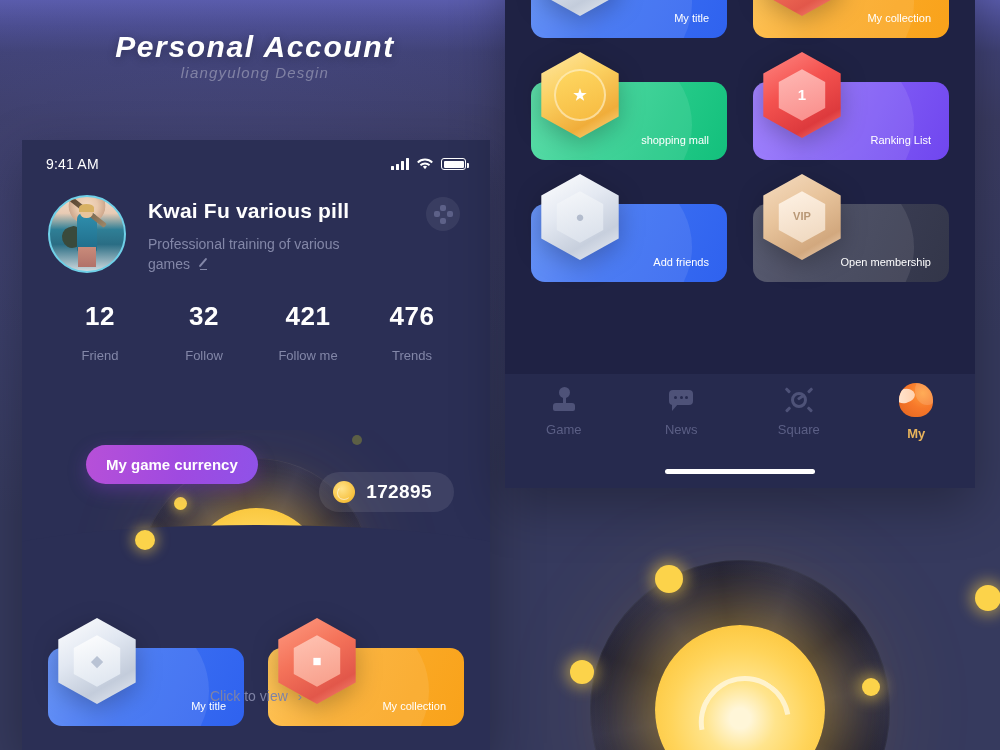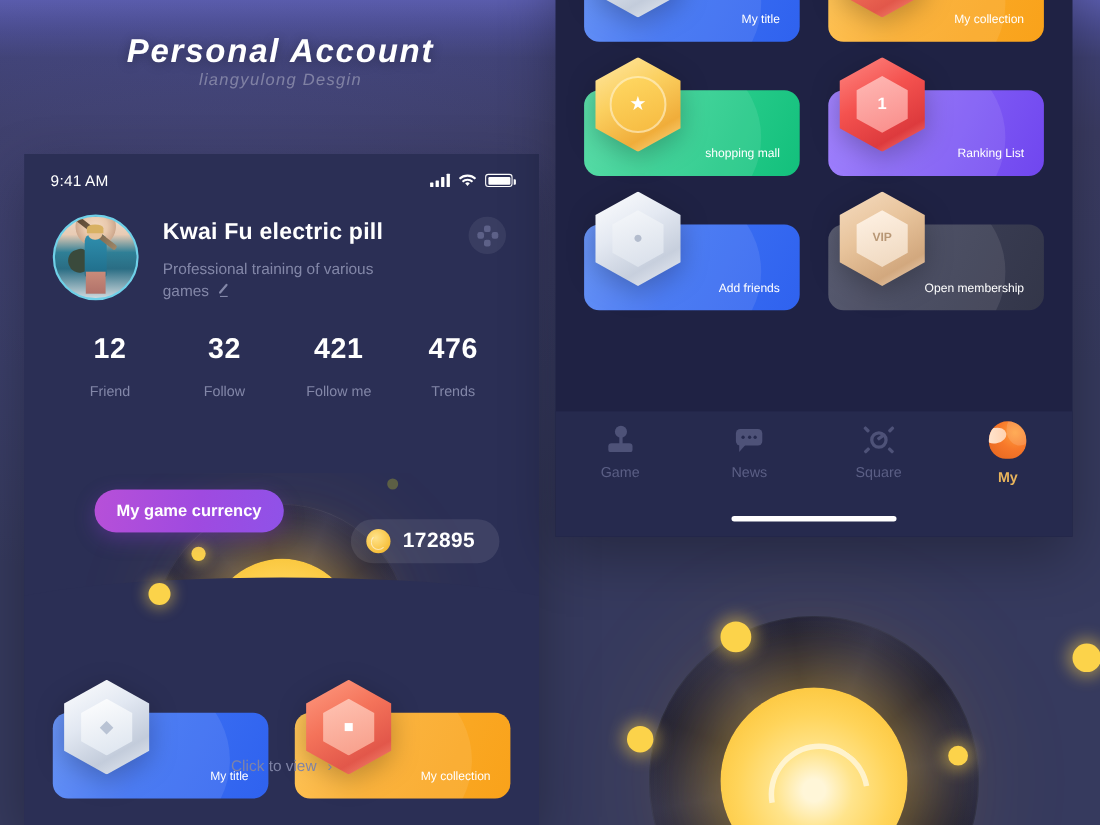--- a/index.html
+++ b/index.html
@@ -343,21 +343,21 @@
     <div id="profile-row">
       <div id="avatar">
         <span class="fig-shield"></span>
         <span class="fig-body"></span>
         <span class="fig-legs"></span>
         <span class="fig-sword"></span>
         <span class="fig-head"></span>
         <span class="fig-hair"></span>
       </div>
       <div id="profile-text">
-        <div id="profile-name">Kwai Fu electric pill</div>
+        <div id="profile-name">Kwai Fu various pill</div>
         <div id="profile-desc">
           <span>Professional training of various games</span>
           <span id="edit-icon"></span>
         </div>
       </div>
       <div id="gamepad-btn">
         <span id="gamepad-icon">
           <span></span>
               <span></span>
               <span></span>

